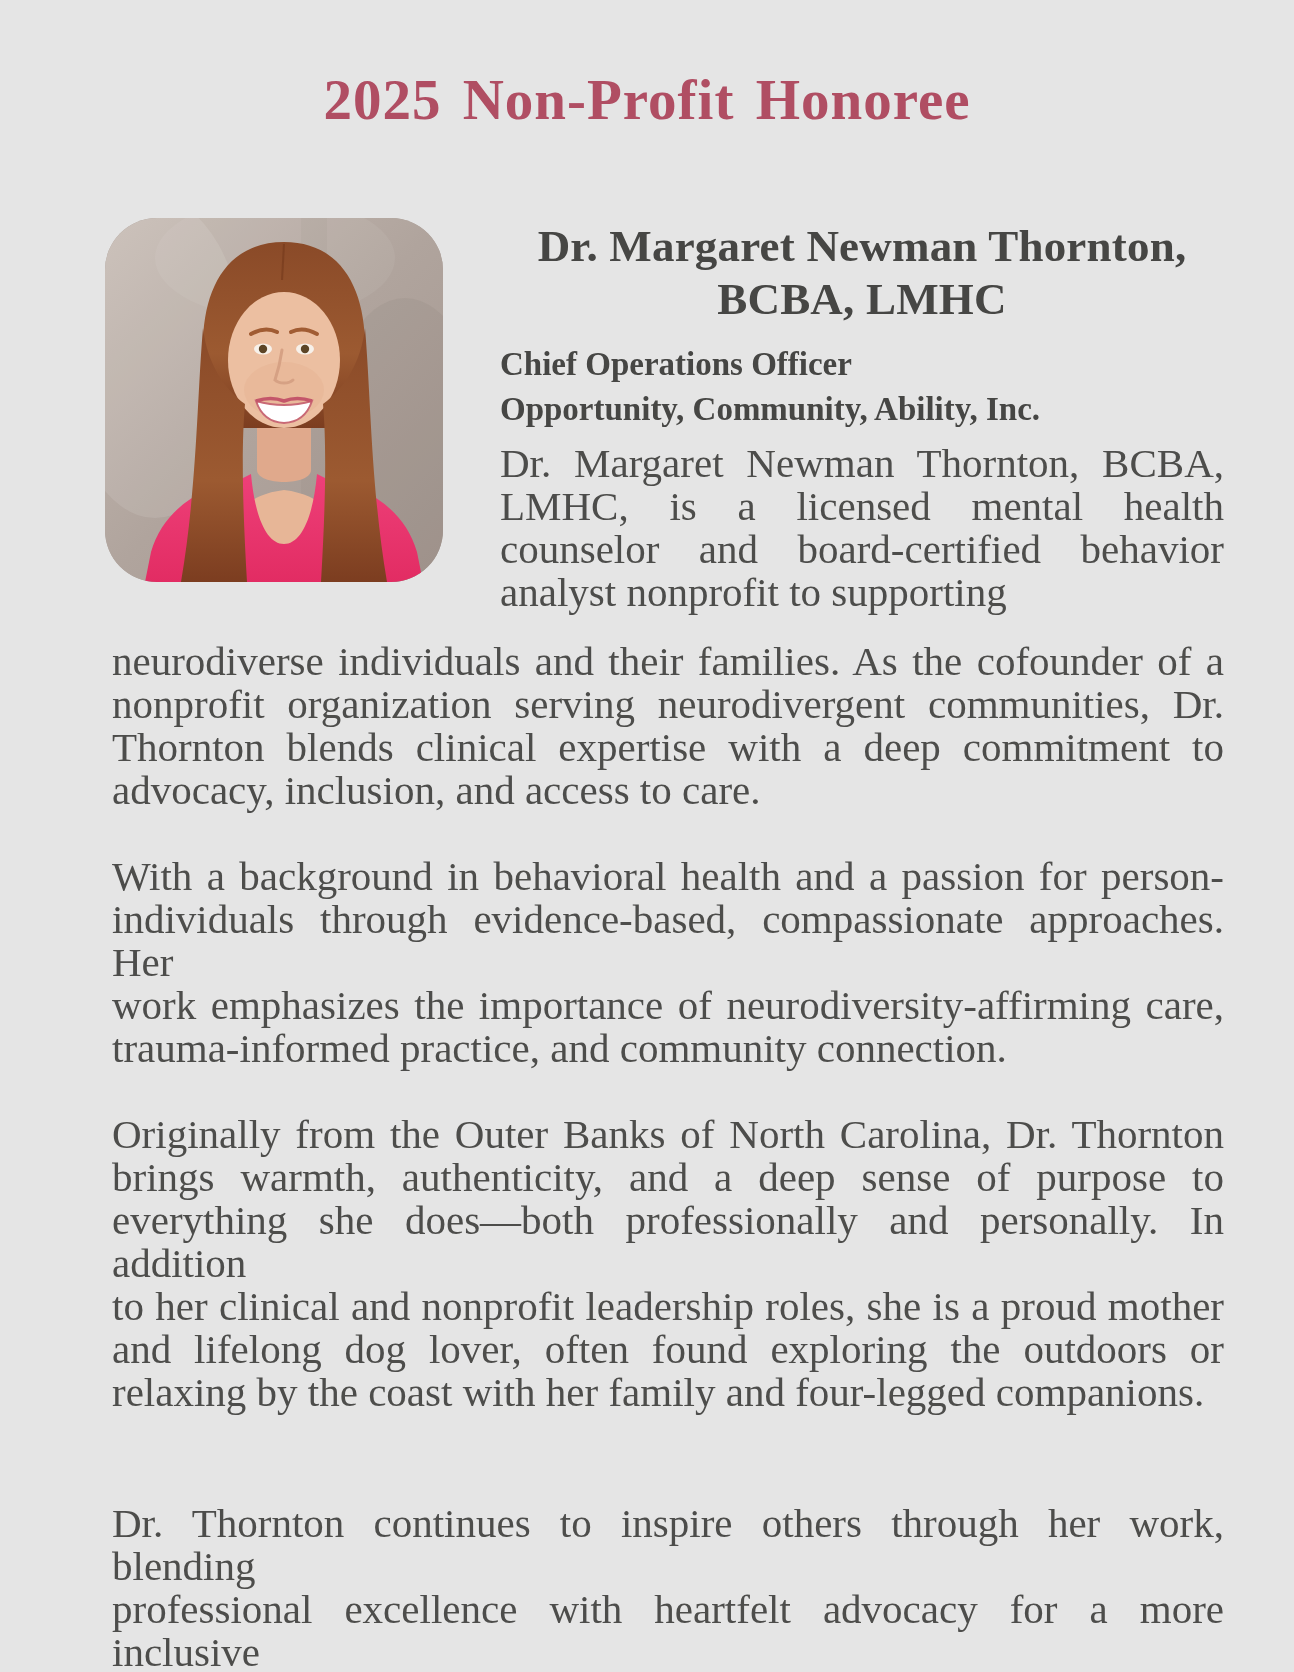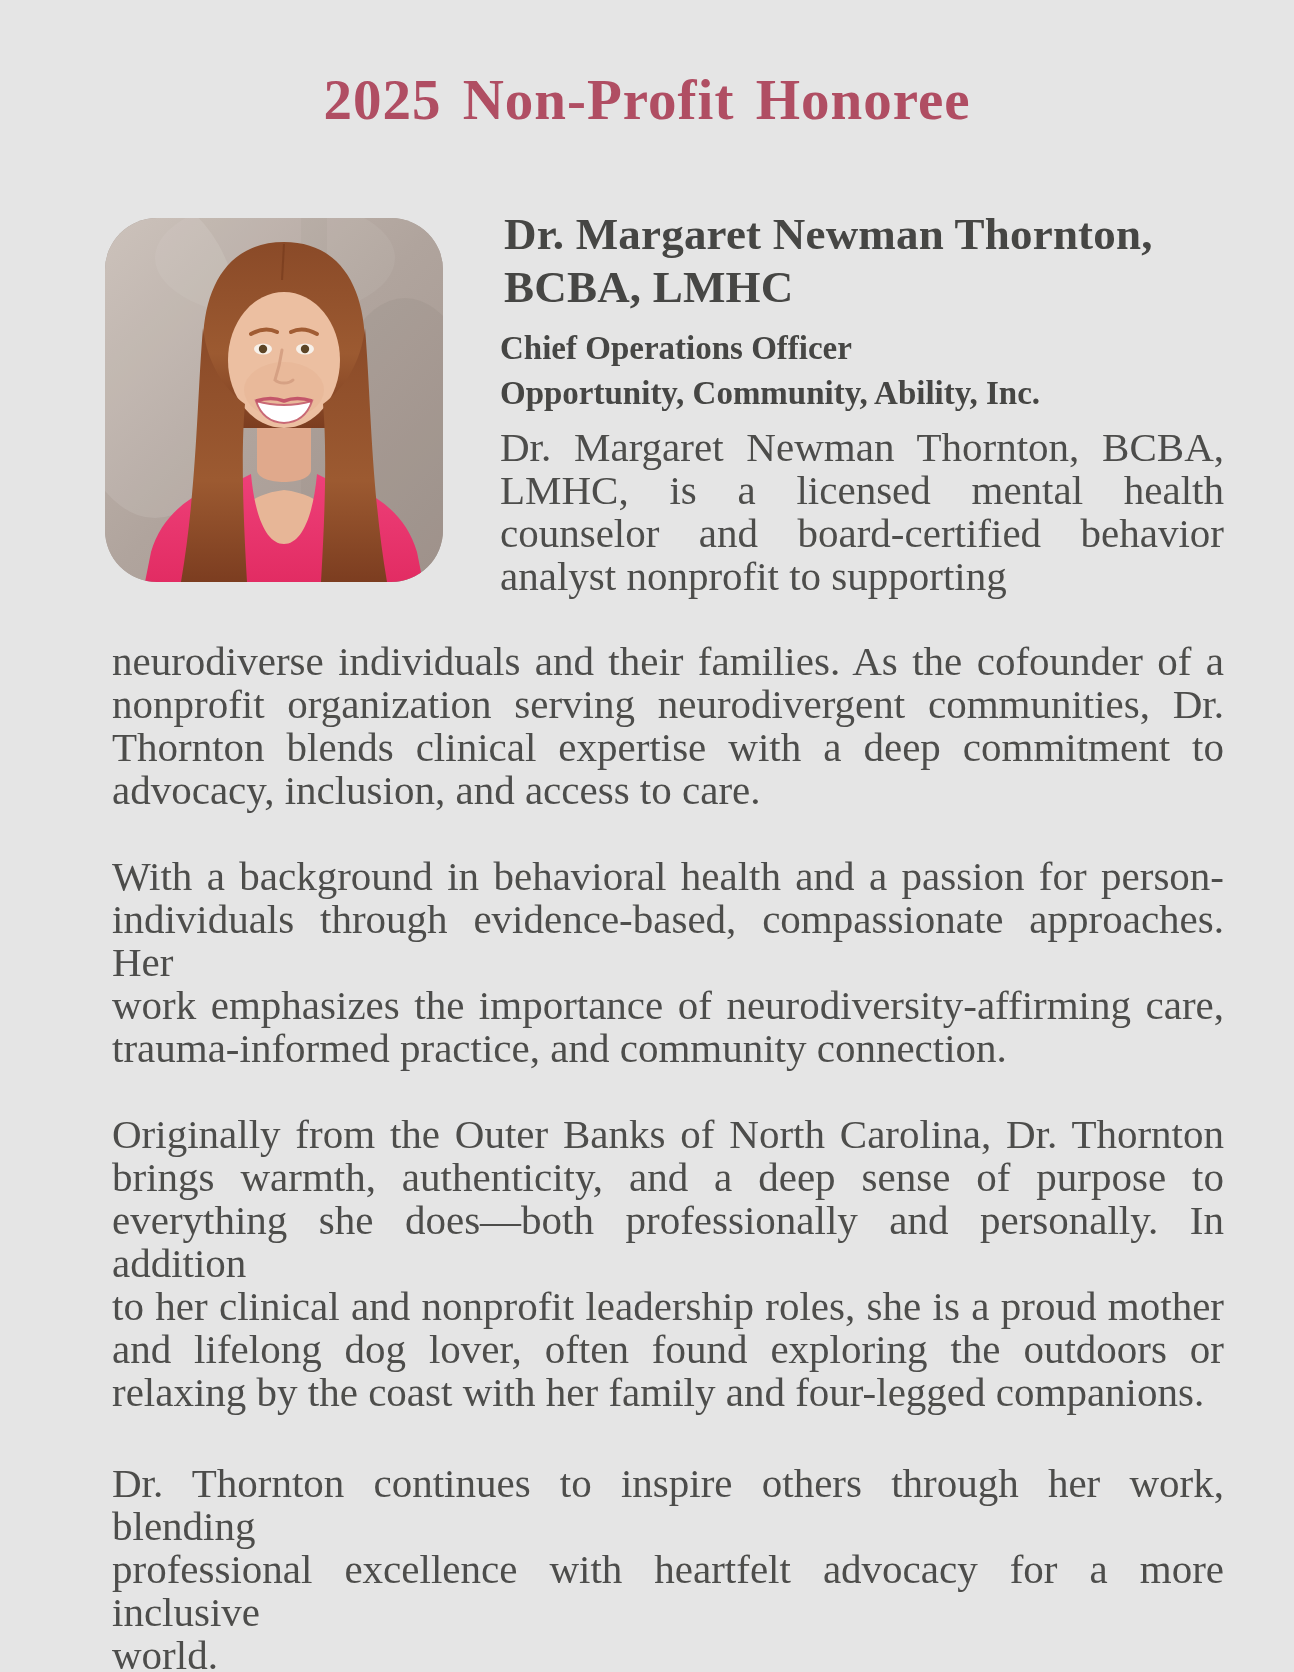--- a/index.html
+++ b/index.html
@@ -37,26 +37,27 @@
   }
   .photo svg { display: block; width: 100%; height: 100%; }
   .profile {
     position: absolute;
     left: 500px;
     top: 204px;
     width: 724px;
     color: #4a4a48;
   }
   .name {
-    margin: 4px;
+    margin: 16px;
     font-size: 45px;
     line-height: 53px;
     font-weight: 700;
     color: #464644;
     letter-spacing: 0.2px;
+    text-align: center;
   }
   .nline { display: block; }
   .role, .org {
     font-size: 33px;
     line-height: 45px;
     font-weight: 700;
     color: #464644;
   }
   .role { margin-top: 12px; }
   .intro { margin-top: 10px; }
@@ -68,21 +69,21 @@
     text-align-last: justify;
   }
   .tline-last { text-align-last: left; }
   .article {
     position: absolute;
     left: 112px;
     top: 640px;
     width: 1112px;
   }
   .bodypara { margin: 0 0 43px 0; }
-  .bodypara.extra-gap { margin-bottom: 48px; }
+  .bodypara.extra-gap { margin-bottom: 88px; }
 </style>
 </head>
 <body>
 
 <div class="page">
 
   <h1 class="title">2025 Non-Profit Honoree</h1>
 
   <div class="photo">
     <svg viewBox="0 0 338 364" xmlns="http://www.w3.org/2000/svg" preserveAspectRatio="none">

